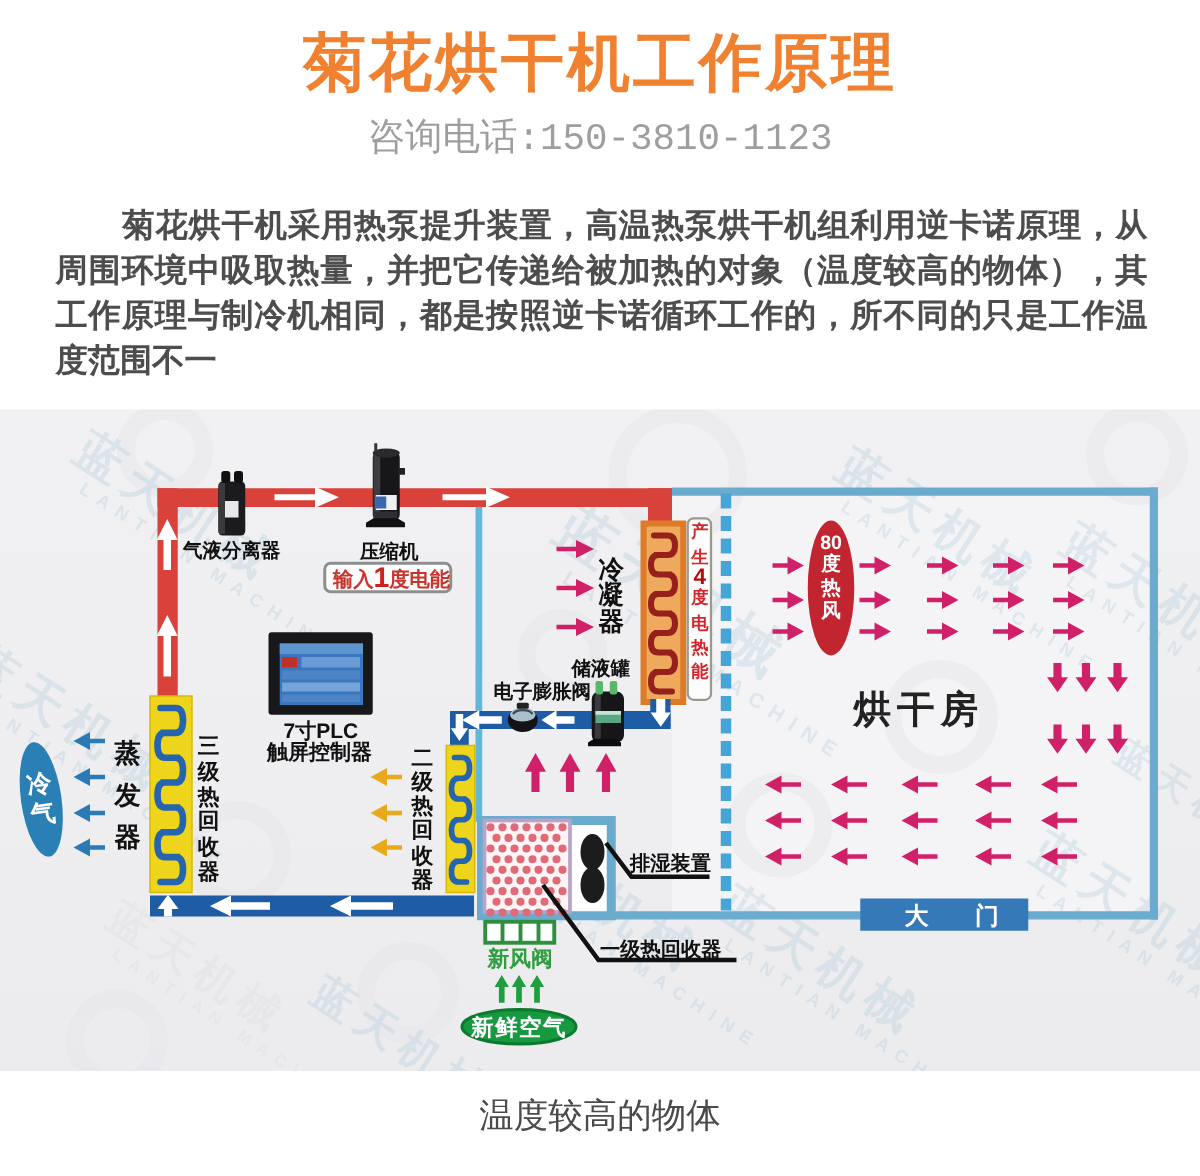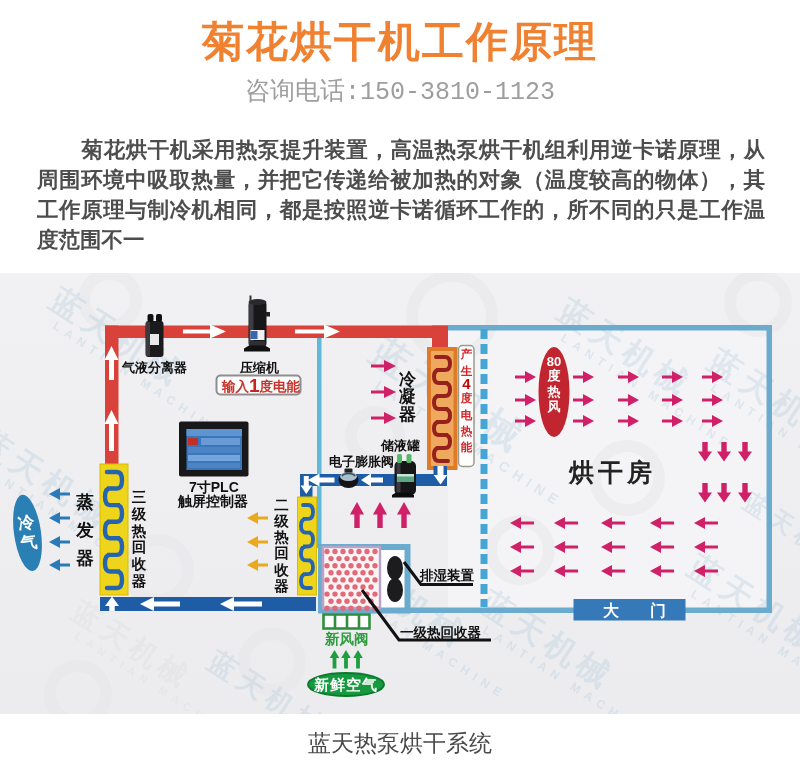--- a/index.html
+++ b/index.html
@@ -417,13 +417,13 @@
 
 <text x="569" y="481" font-size="25" font-weight="bold" fill="#222" letter-spacing="4">烘干房</text>
 
 <g>
 <rect x="573.5" y="599" width="112" height="21.5" fill="#3579b8"></rect>
 <text x="603" y="616" font-size="16" font-weight="bold" fill="#fff" letter-spacing="31">大门</text>
 </g>
 </svg>
 </div>
 
-<div class="caption">蓝天热泵烘干系统</div>
+<div class="caption">温度较高的物体</div>
 
 </body></html>

